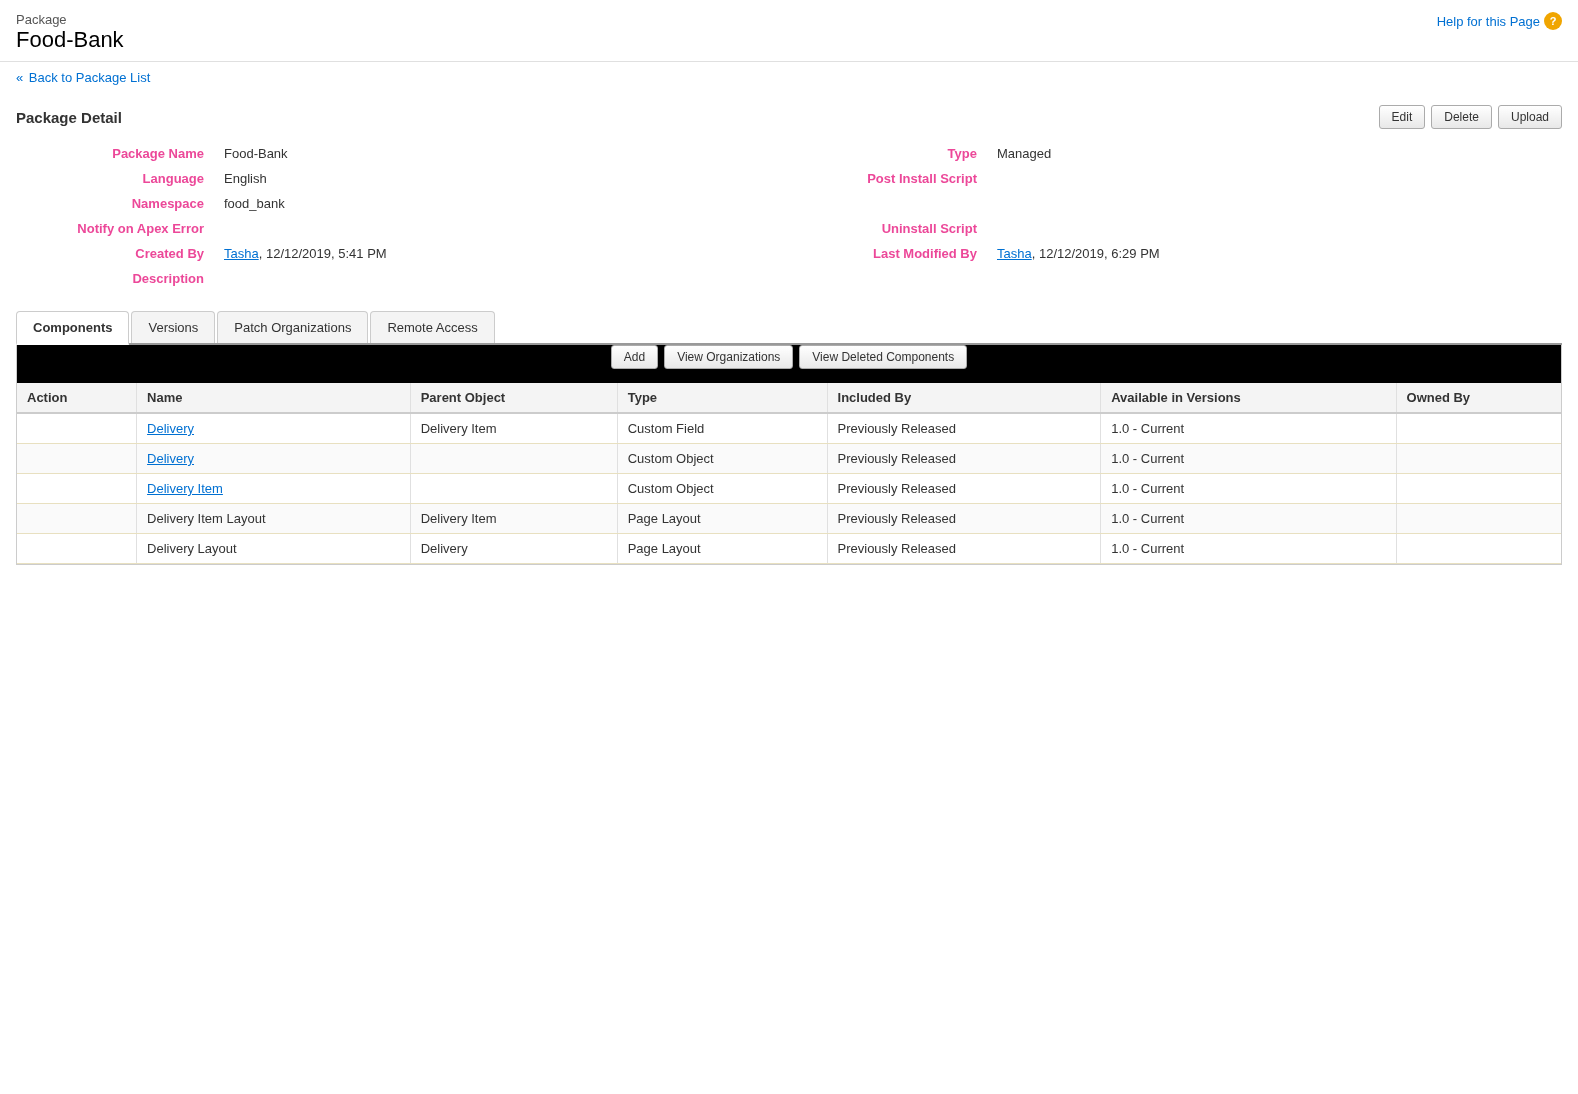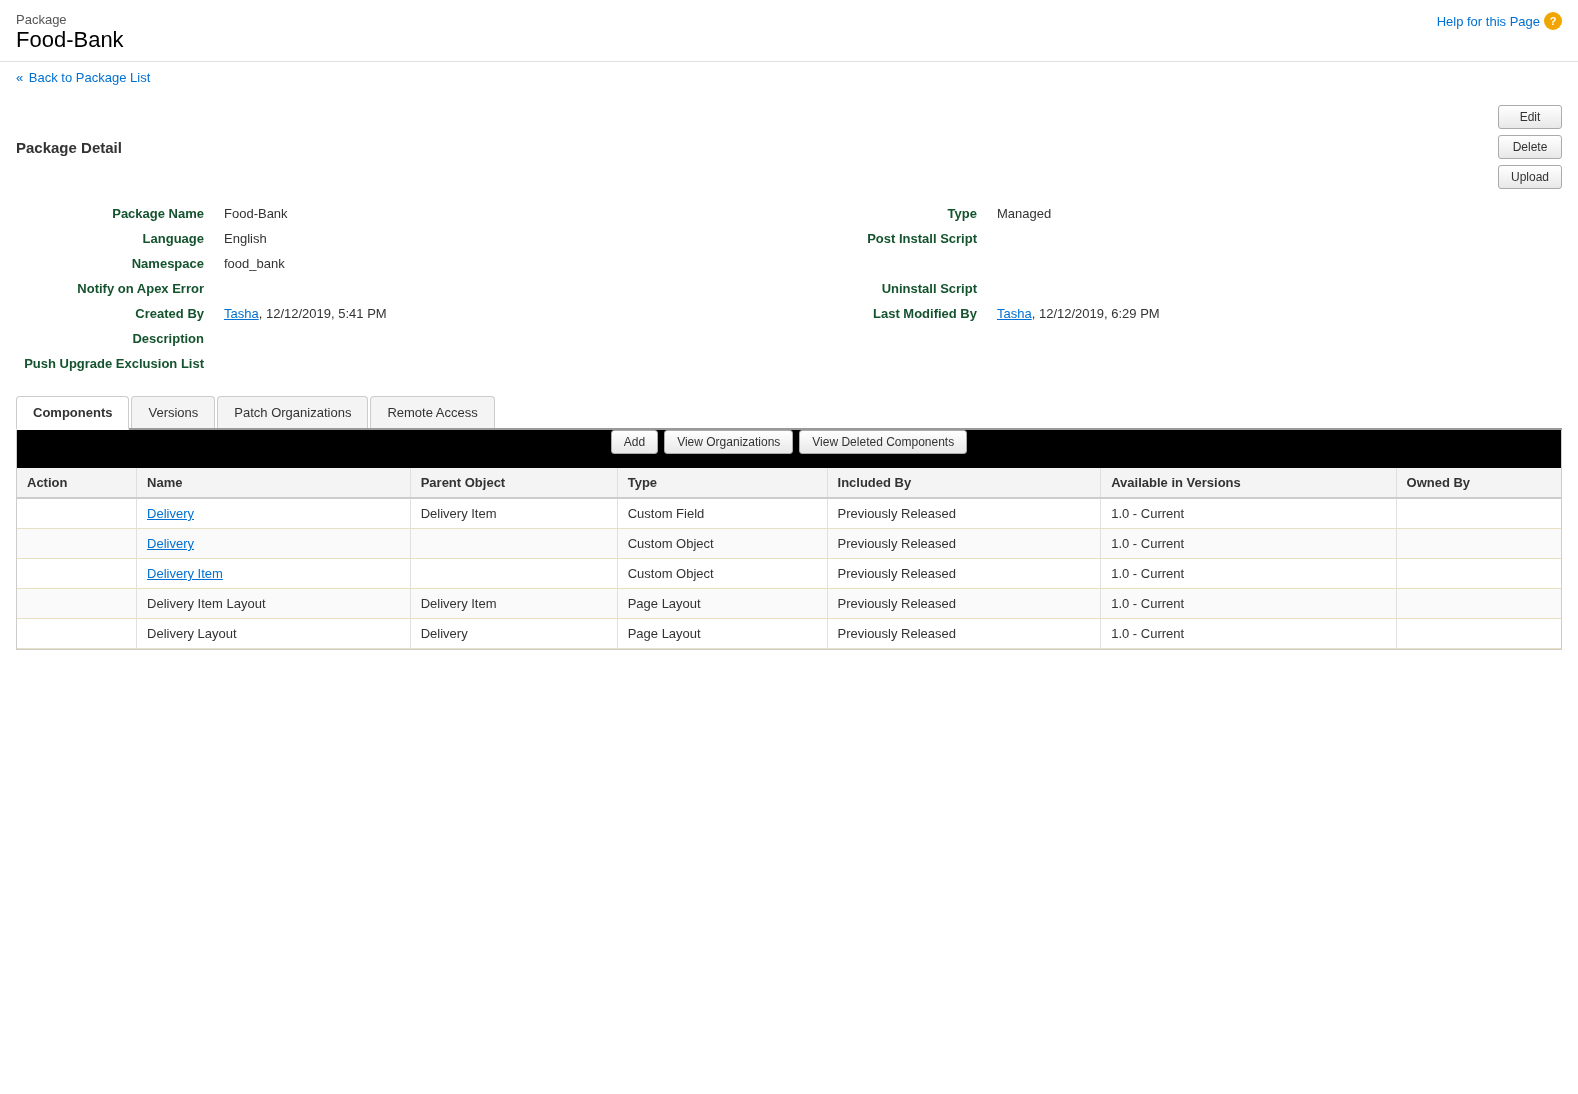--- a/index.html
+++ b/index.html
@@ -12,26 +12,26 @@
     .help-icon { width: 18px; height: 18px; background: #f0a500; border-radius: 50%; color: #fff; font-weight: bold; font-size: 11px; display: inline-flex; align-items: center; justify-content: center; }
 
     .back-link { padding: 8px 16px; font-size: 13px; }
     .back-link a { color: #0070d2; text-decoration: none; }
     .back-chevron { color: #0070d2; margin-right: 2px; }
 
     .main-content { padding: 12px 16px; }
 
     .section-header { display: flex; align-items: center; justify-content: space-between; margin-bottom: 12px; }
     .section-title { font-size: 15px; font-weight: bold; }
-    .btn-group { display: flex; gap: 6px; flex-direction: column; }
+    .btn-group { display: flex; gap: 6px; }
     .btn { padding: 4px 12px; border: 1px solid #ababab; background: #f4f4f4; background: linear-gradient(to bottom, #fff, #e8e8e8); border-radius: 3px; font-size: 12px; cursor: pointer; color: #333; }
 
     .detail-table { width: 100%; border-collapse: collapse; margin-bottom: 20px; }
     .detail-table td { padding: 5px 8px; vertical-align: top; }
-    .detail-table .label { text-align: right; font-weight: bold; color: #14532d; width: 200px; padding-right: 12px; }
+    .detail-table .label { text-align: right; font-weight: bold; color: #ec4899; width: 200px; padding-right: 12px; }
     .detail-table .value { color: #333; }
     .detail-table a { color: #0070d2; text-decoration: underline; }
 
     .tabs { display: flex; border-bottom: 2px solid #999; margin-bottom: 0; }
     .tab { padding: 8px 16px; border: 1px solid #ccc; border-bottom: none; background: #f4f4f4; cursor: pointer; font-size: 13px; margin-right: 2px; border-radius: 4px 4px 0 0; }
     .tab.active { background: #fff; border-bottom: 2px solid #fff; margin-bottom: -2px; font-weight: bold; }
 
     .tab-content { border: 1px solid #ccc; border-top: none; padding: 0; background: #000000; }
     .tab-actions { display: flex; justify-content: center; gap: 6px; margin-bottom: 14px; }
 
@@ -115,28 +115,20 @@
         <td class="value">
           <a href="#">Tasha</a>,&nbsp;<span>12/12/2019, 6:29 PM</span>
         </td>
       </tr>
       <tr>
         <td class="label">Description</td>
         <td class="value"></td>
         <td></td>
           <td></td>
       </tr>
-      <tr>
-        <td class="label" style="vertical-align:top;">
-          <span>Push Upgrade Exclusion List</span>
-        </td>
-        <td class="value"></td>
-        <td></td>
-          <td></td>
-      </tr>
     </tbody>
   </table>
 
   <div class="tabs">
     <div class="tab active">Components</div>
     <div class="tab">Versions</div>
     <div class="tab">Patch Organizations</div>
     <div class="tab">Remote Access</div>
   </div>
 

